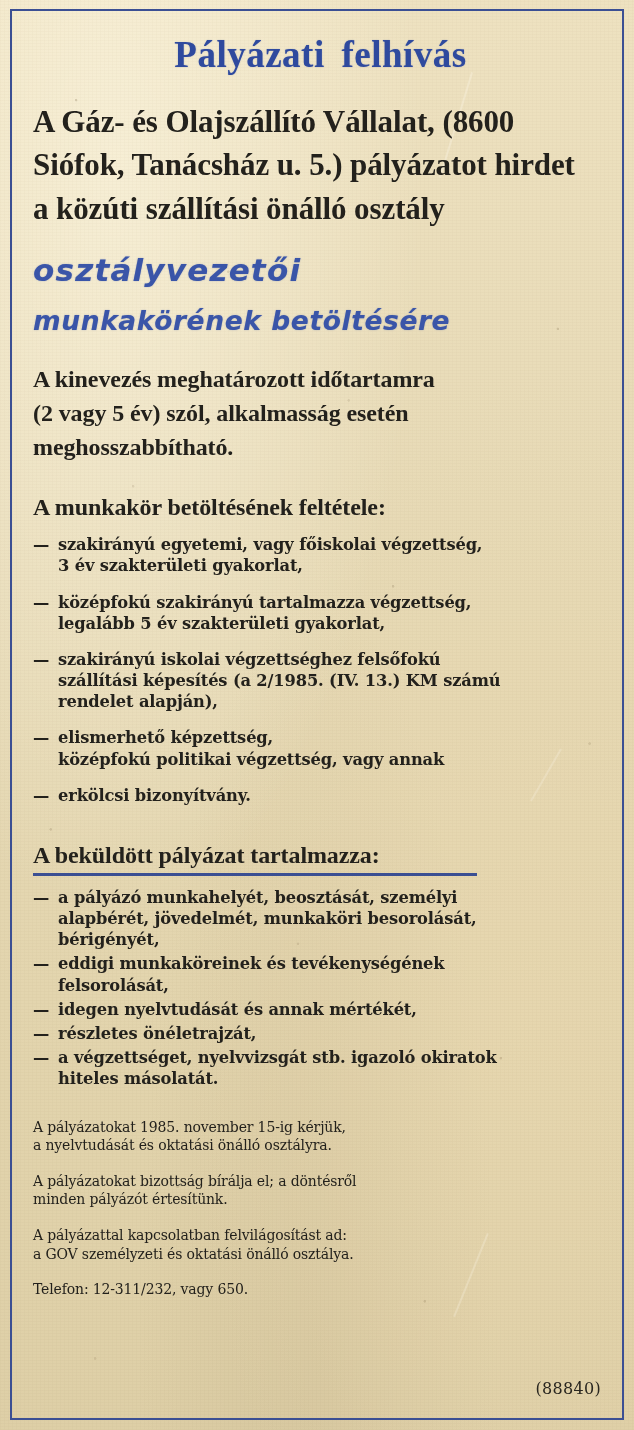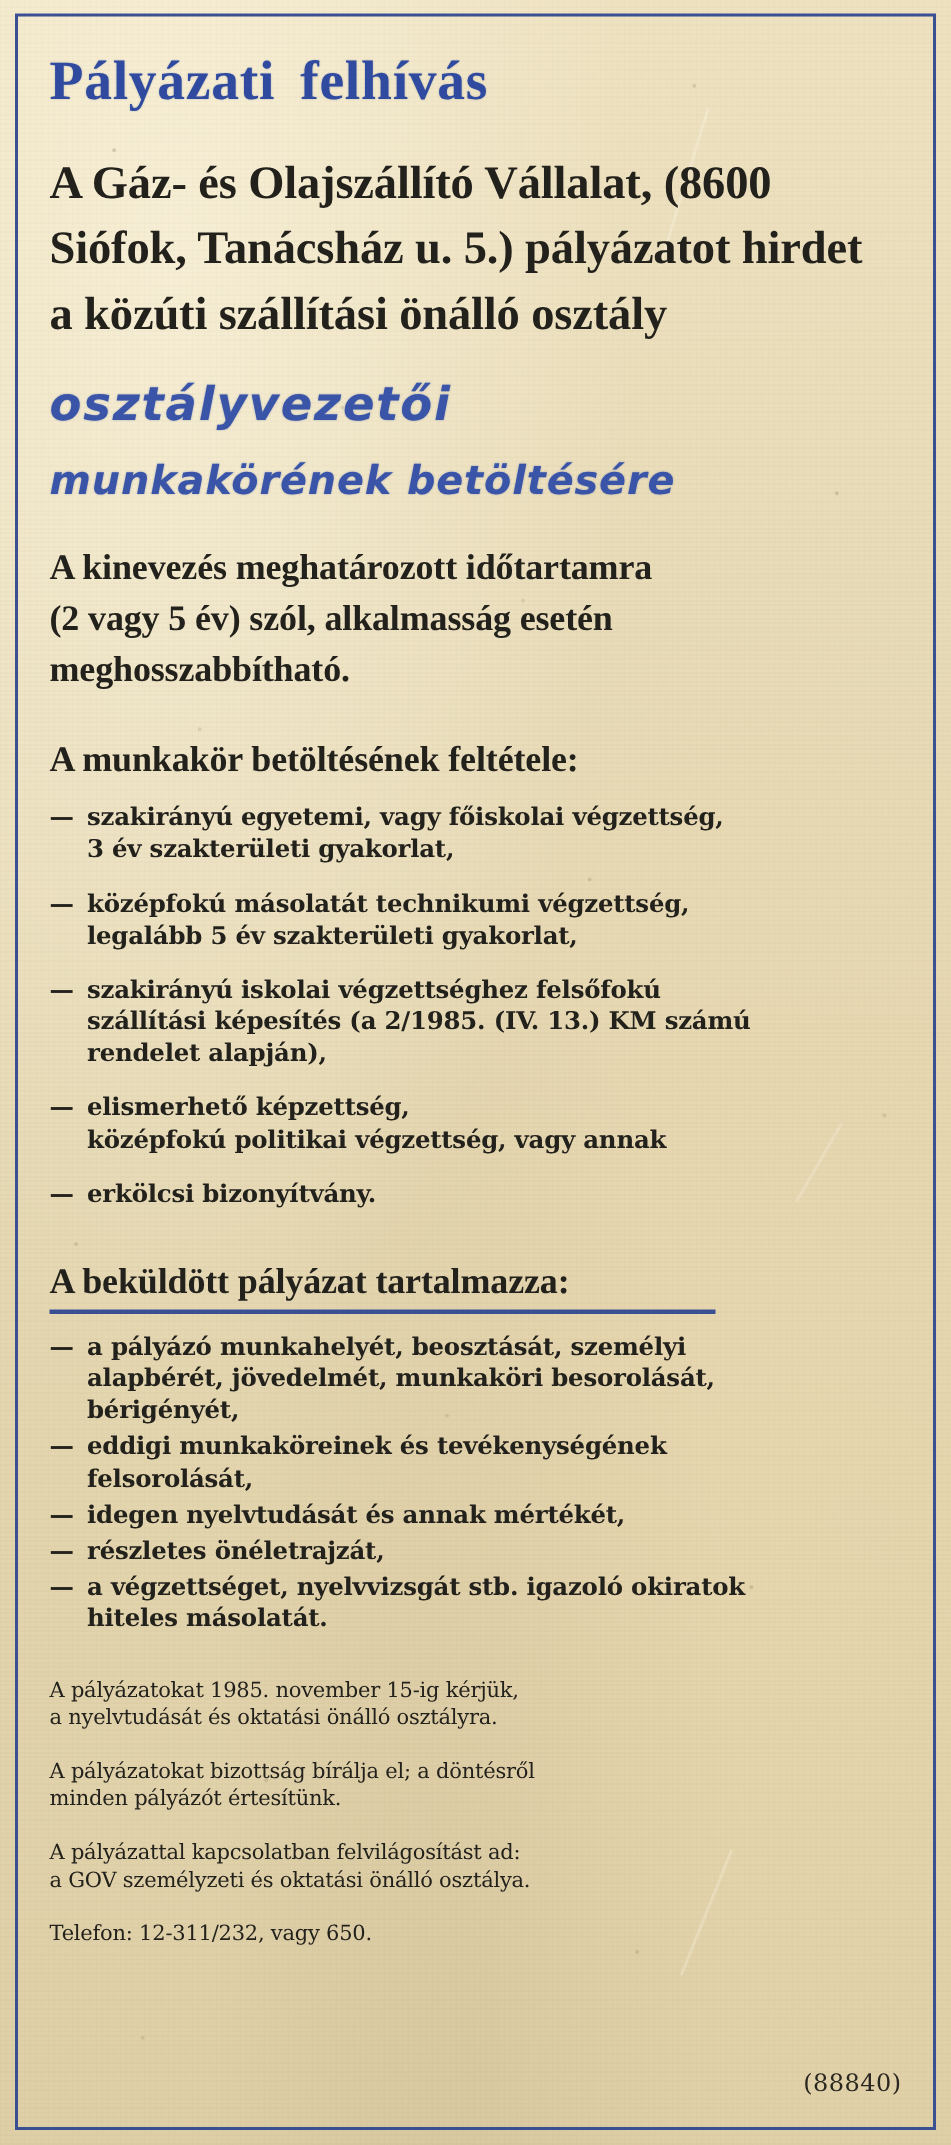--- a/index.html
+++ b/index.html
@@ -79,21 +79,21 @@
     left: 33px;
     right: 26px;
     top: 9px;
   }
 
   .ad-title {
     color: #2f4a9e;
     font-weight: bold;
     font-size: 37px;
     letter-spacing: 0.5px;
-    text-align: left;
+    text-align: center;
     margin: 27px 0 0 0;
     line-height: 1.05;
     word-spacing: 7px;
     text-shadow: 0 0 1.2px rgba(47,74,158,0.4);
   }
 
   .intro {
     font-size: 31px;
     font-weight: bold;
     line-height: 1.40;
@@ -229,21 +229,21 @@
 
     <div class="section-head">A munkakör betöltésének feltétele:</div>
     <ul class="req-list spaced" id="requirements-list">
         <li>
           <span class="dash">—</span>
           <span class="ln">szakirányú egyetemi, vagy főiskolai végzettség,</span>
           <span class="ln">3 év szakterületi gyakorlat,</span>
         </li>
         <li>
           <span class="dash">—</span>
-          <span class="ln">középfokú másolatát technikumi végzettség,</span>
+          <span class="ln">középfokú szakirányú tartalmazza végzettség,</span>
           <span class="ln">legalább 5 év szakterületi gyakorlat,</span>
         </li>
         <li>
           <span class="dash">—</span>
           <span class="ln">szakirányú iskolai végzettséghez felsőfokú</span>
           <span class="ln">szállítási képesítés (a 2/1985. (IV. 13.) KM számú</span>
           <span class="ln">rendelet alapján),</span>
         </li>
         <li>
           <span class="dash">—</span>

